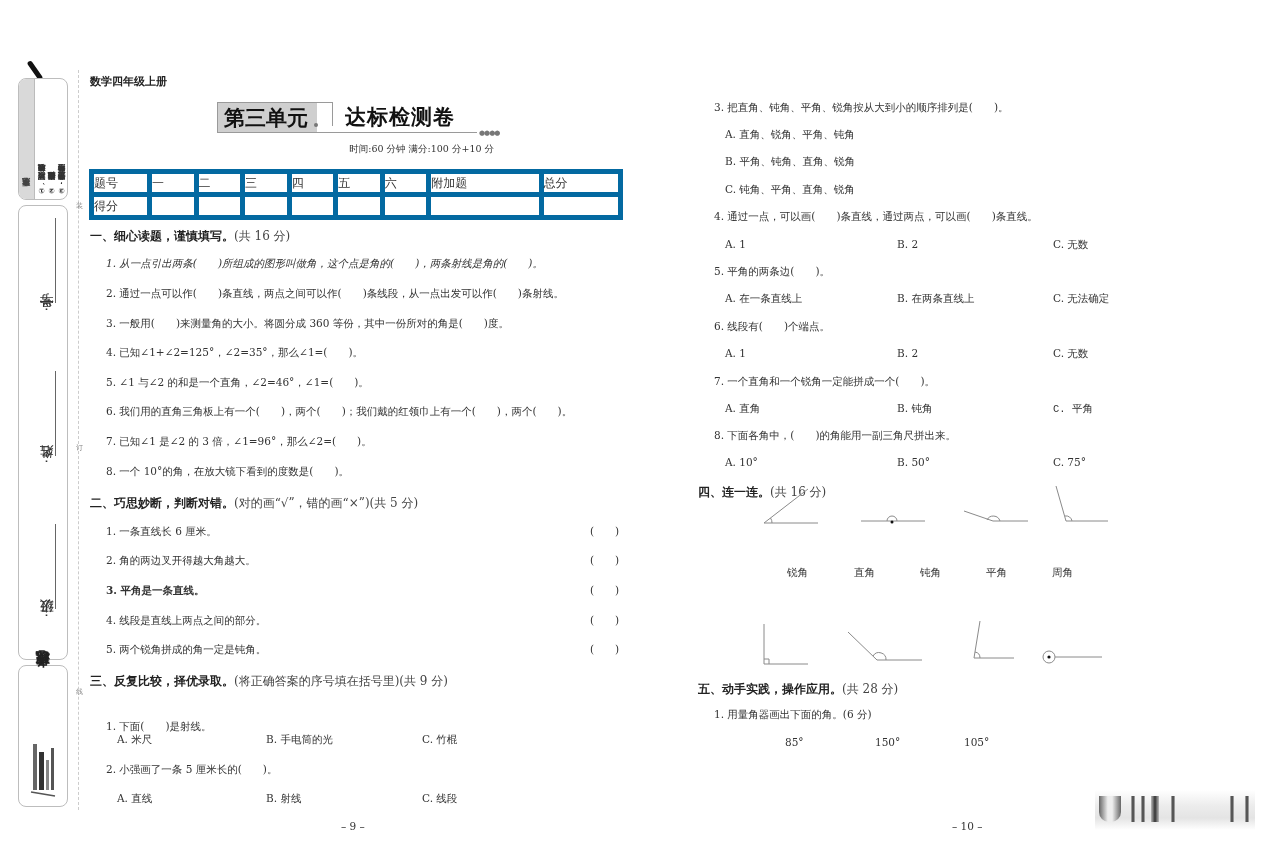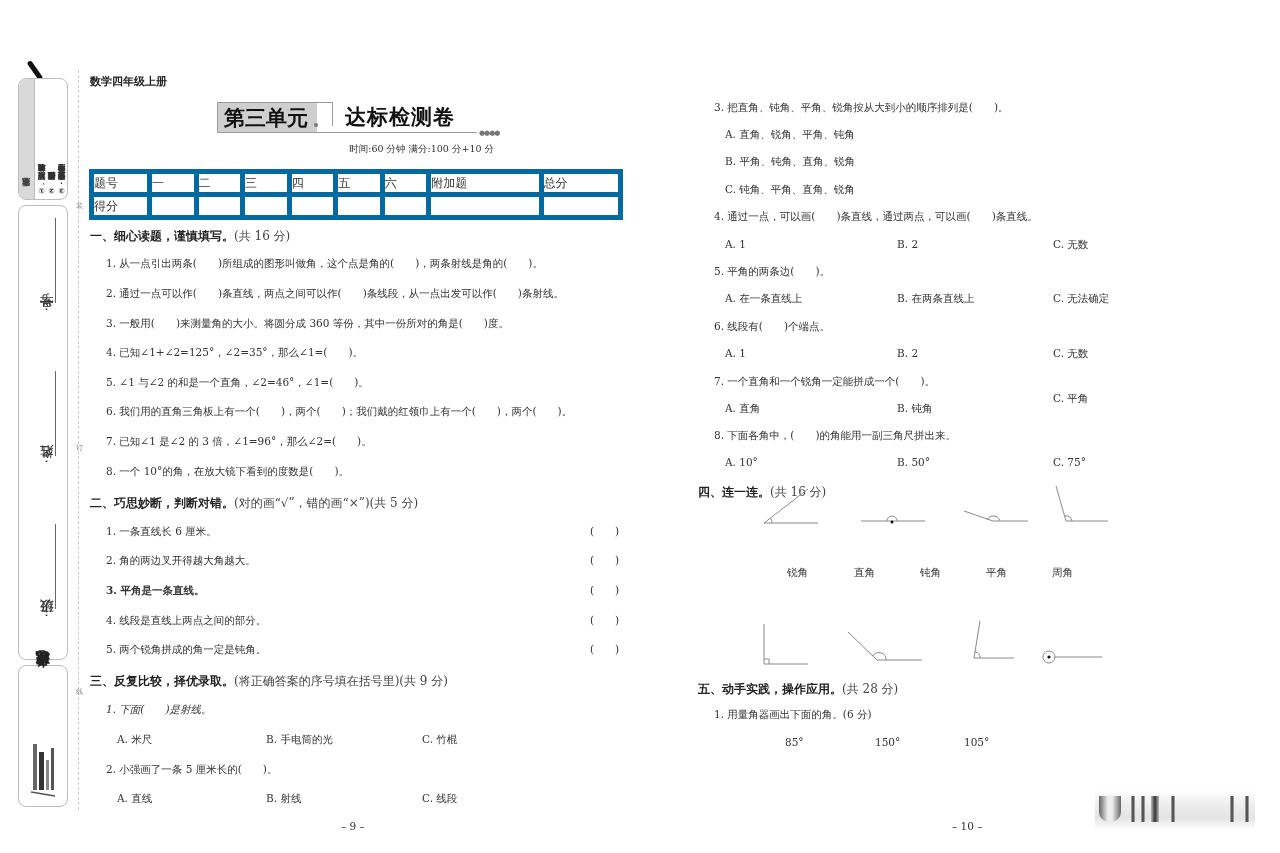--- a/index.html
+++ b/index.html
@@ -147,21 +147,21 @@
       <td></td>
       <td></td>
       <td></td>
     </tr>
   </tbody>
     </table>
 
   <div class="abs sec-head" style="left:90px;top:228px;">
     <span>一、细心读题，谨慎填写。</span><span class="note">(共 16 分)</span>
   </div>
-  <div class="abs q" style="left:106px;top:257px;">1. 从一点引出两条(　　)所组成的图形叫做角，这个点是角的(　　)，两条射线是角的(　　)。</div>
+  <div class="abs q" style="left:106px;top:257px;font-style:italic;">1. 从一点引出两条(　　)所组成的图形叫做角，这个点是角的(　　)，两条射线是角的(　　)。</div>
   <div class="abs q" style="left:106px;top:287px;">2. 通过一点可以作(　　)条直线，两点之间可以作(　　)条线段，从一点出发可以作(　　)条射线。</div>
   <div class="abs q" style="left:106px;top:317px;">3. 一般用(　　)来测量角的大小。将圆分成 360 等份，其中一份所对的角是(　　)度。</div>
   <div class="abs q" style="left:106px;top:346px;">4. 已知∠1+∠2=125°，∠2=35°，那么∠1=(　　)。</div>
   <div class="abs q" style="left:106px;top:376px;">5. ∠1 与∠2 的和是一个直角，∠2=46°，∠1=(　　)。</div>
   <div class="abs q" style="left:106px;top:405px;">6. 我们用的直角三角板上有一个(　　)，两个(　　)；我们戴的红领巾上有一个(　　)，两个(　　)。</div>
   <div class="abs q" style="left:106px;top:435px;">7. 已知∠1 是∠2 的 3 倍，∠1=96°，那么∠2=(　　)。</div>
   <div class="abs q" style="left:106px;top:465px;">8. 一个 10°的角，在放大镜下看到的度数是(　　)。</div>
 
   <div class="abs sec-head" style="left:90px;top:495px;">
     <span>二、巧思妙断，判断对错。</span><span class="note">(对的画“√”，错的画“×”)(共 5 分)</span>
@@ -173,21 +173,21 @@
   <div class="abs q" style="left:106px;top:643px;">5. 两个锐角拼成的角一定是钝角。</div>
   <div class="abs paren-pair" style="left:590px;top:525px;">(　　)</div>
   <div class="abs paren-pair" style="left:590px;top:554px;">(　　)</div>
   <div class="abs paren-pair" style="left:590px;top:584px;">(　　)</div>
   <div class="abs paren-pair" style="left:590px;top:614px;">(　　)</div>
   <div class="abs paren-pair" style="left:590px;top:643px;">(　　)</div>
 
   <div class="abs sec-head" style="left:90px;top:673px;">
     <span>三、反复比较，择优录取。</span><span class="note">(将正确答案的序号填在括号里)(共 9 分)</span>
   </div>
-  <div class="abs q" style="left:106px;top:703px;font-style:italic;">1. 下面(　　)是射线。</div>
+  <div class="abs q" style="left:106px;top:720px;">1. 下面(　　)是射线。</div>
   <div class="abs opt" style="left:117px;top:733px;">A. 米尺</div>
   <div class="abs opt" style="left:266px;top:733px;">B. 手电筒的光</div>
   <div class="abs opt" style="left:422px;top:733px;">C. 竹棍</div>
   <div class="abs q" style="left:106px;top:763px;">2. 小强画了一条 5 厘米长的(　　)。</div>
   <div class="abs opt" style="left:117px;top:792px;">A. 直线</div>
   <div class="abs opt" style="left:266px;top:792px;">B. 射线</div>
   <div class="abs opt" style="left:422px;top:792px;">C. 线段</div>
 
   <div class="abs page-num" style="left:341px;top:820px;">– 9 –</div>
 </div>
@@ -209,21 +209,21 @@
   <div class="abs opt" style="left:1053px;top:292px;">C. 无法确定</div>
 
   <div class="abs q" style="left:714px;top:320px;">6. 线段有(　　)个端点。</div>
   <div class="abs opt" style="left:725px;top:347px;">A. 1</div>
   <div class="abs opt" style="left:897px;top:347px;">B. 2</div>
   <div class="abs opt" style="left:1053px;top:347px;">C. 无数</div>
 
   <div class="abs q" style="left:714px;top:375px;">7. 一个直角和一个锐角一定能拼成一个(　　)。</div>
   <div class="abs opt" style="left:725px;top:402px;">A. 直角</div>
   <div class="abs opt" style="left:897px;top:402px;">B. 钝角</div>
-  <div class="abs opt" style="left:1053px;top:392px;">C. 平角</div>
+  <div class="abs opt" style="left:1053px;top:402px;font-family:Liberation Mono, monospace;">C. 平角</div>
 
   <div class="abs q" style="left:714px;top:429px;">8. 下面各角中，(　　)的角能用一副三角尺拼出来。</div>
   <div class="abs opt" style="left:725px;top:456px;">A. 10°</div>
   <div class="abs opt" style="left:897px;top:456px;">B. 50°</div>
   <div class="abs opt" style="left:1053px;top:456px;">C. 75°</div>
 
   <div class="abs sec-head" style="left:698px;top:484px;">
     <span>四、连一连。</span><span class="note">(共 16 分)</span>
   </div>
 

